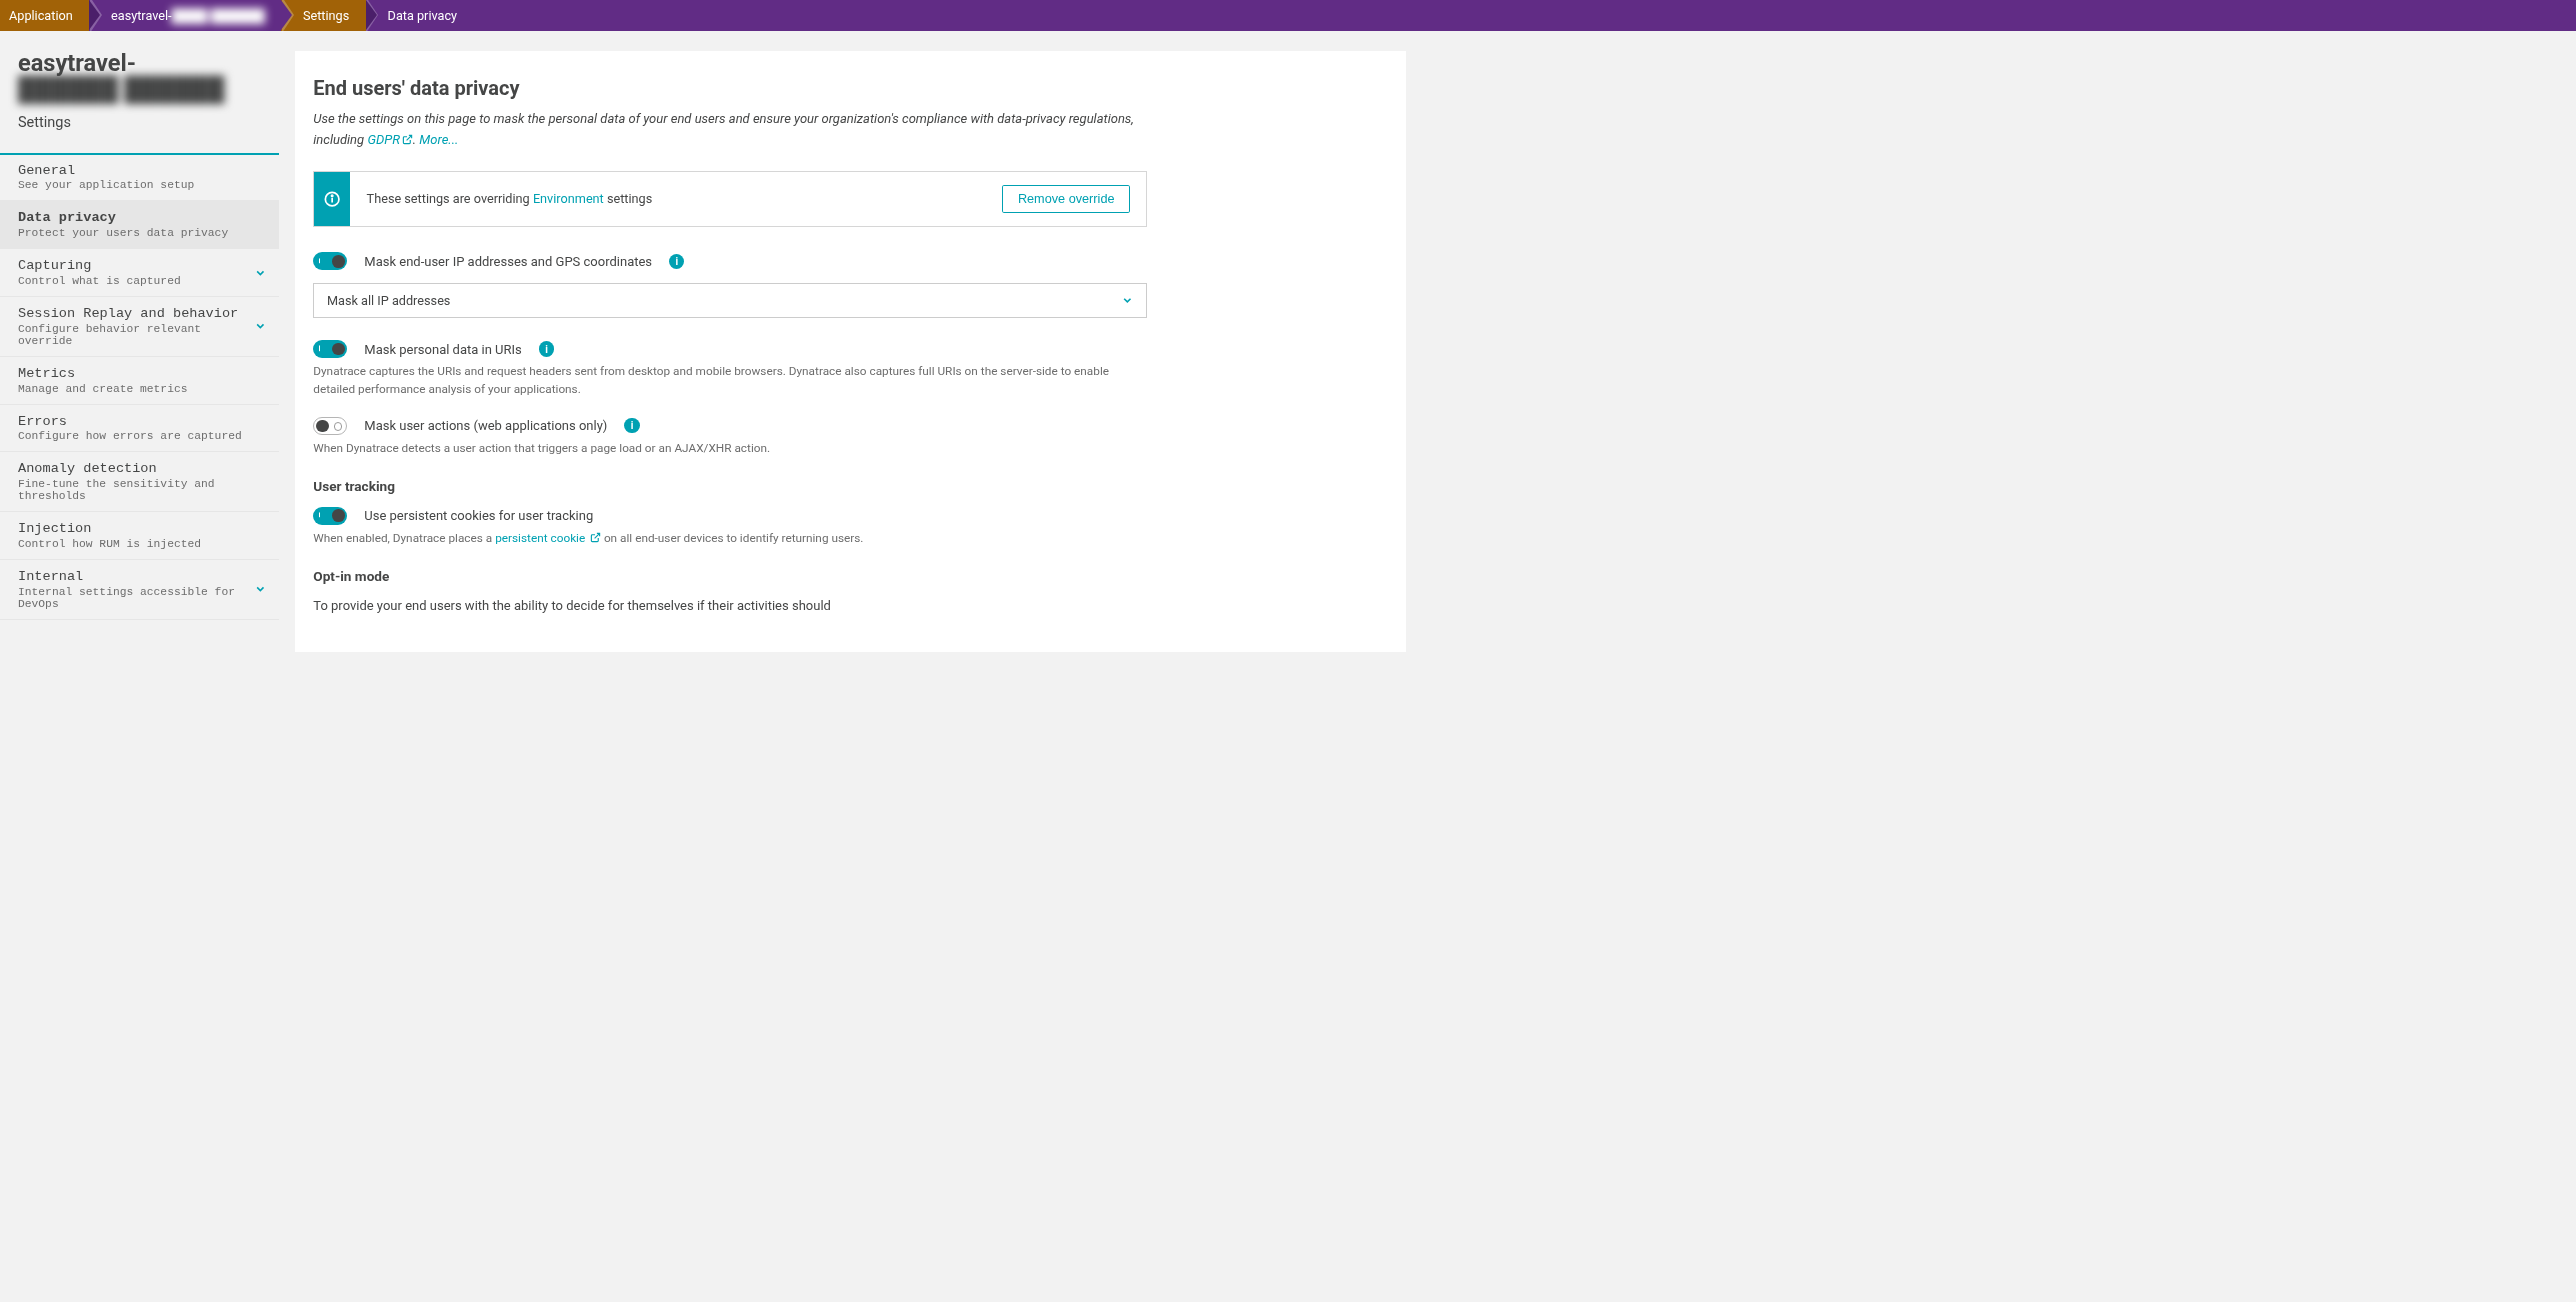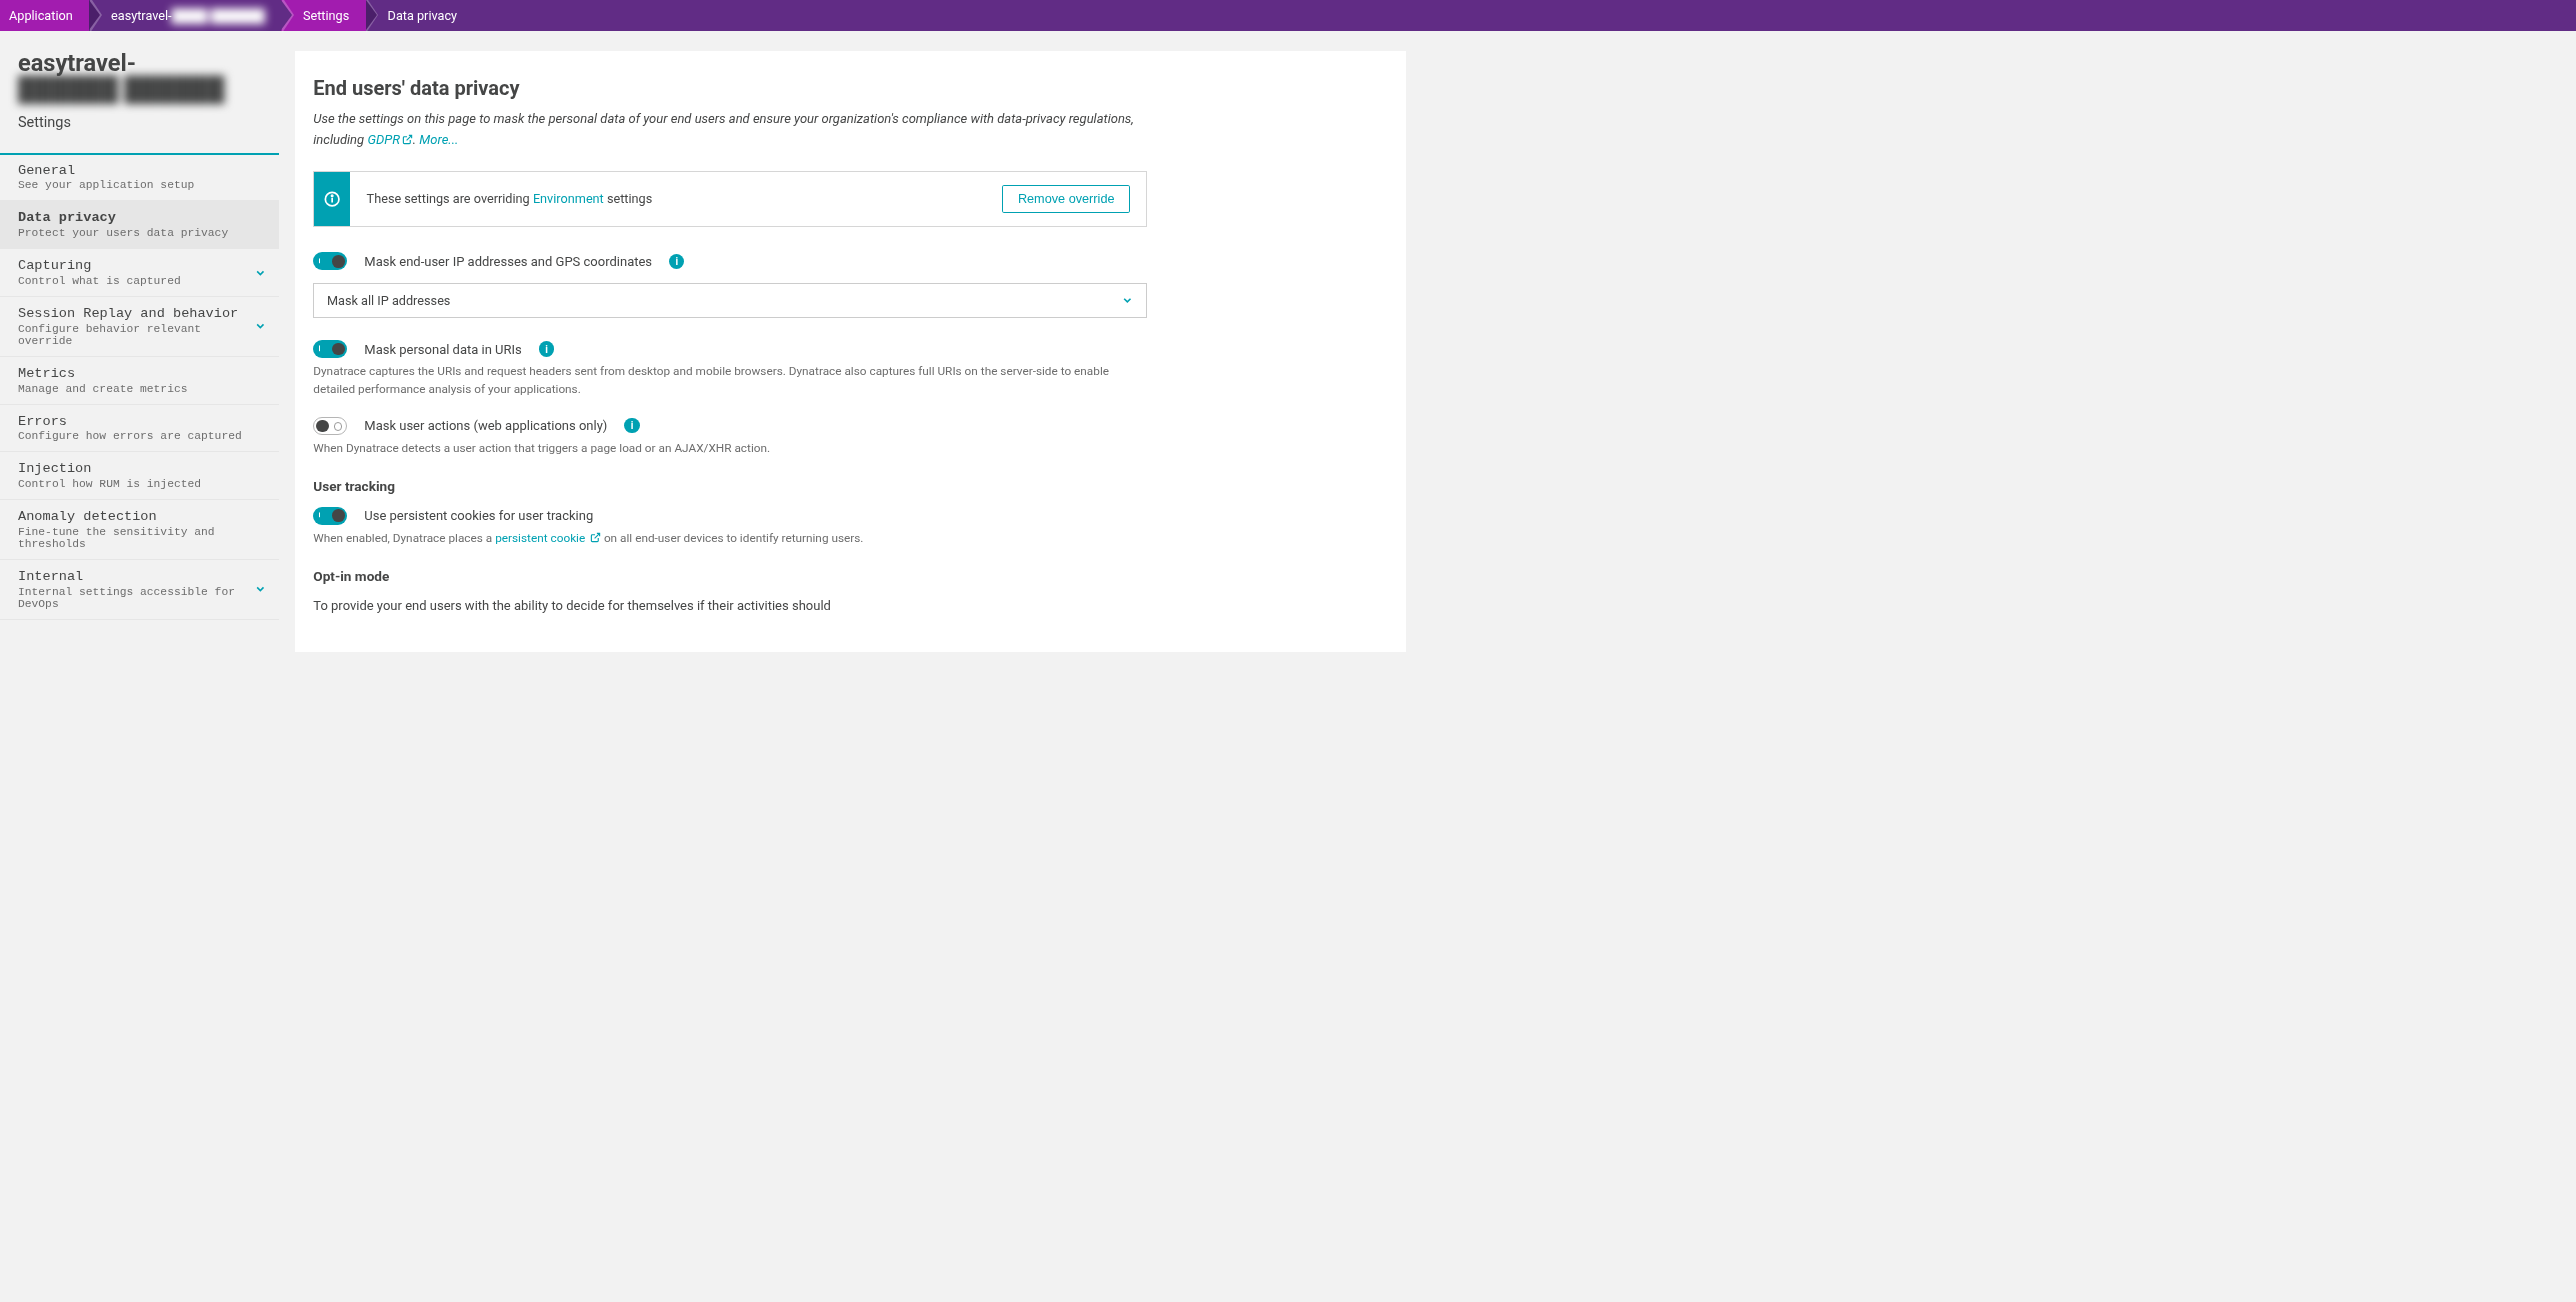--- a/index.html
+++ b/index.html
@@ -3,21 +3,21 @@
 <meta charset="utf-8">
 <style>
   * { box-sizing: border-box; margin: 0; padding: 0; }
   html, body { width: 100%; height: 100%; font-family: -apple-system, BlinkMacSystemFont, "Segoe UI", Roboto, "Helvetica Neue", Arial, sans-serif; background: #f2f2f2; color: #454646; }
   a { color: #00a1b2; text-decoration: none; }
 
   
   .breadcrumb { background: #612c85; height: 31px; display: flex; align-items: stretch; color: #fff; font-size: 12.7px; }
   .crumb { position: relative; display: flex; align-items: center; padding: 0 16.3px 0 22px; background: #612c85; }
   .crumb.first { padding-left: 9px; }
-  .crumb.dark { background: #a21caf; }
+  .crumb.dark { background: #a16207; }
   .crumb .crumb-arrow { position: absolute; right: -11px; top: 0; width: 0; height: 0; border-top: 15.4px solid transparent; border-bottom: 15.4px solid transparent; z-index: 2; }
   .crumb.dark .crumb-arrow { border-left: 11px solid #4b1f6a; }
   .crumb.light .crumb-arrow { border-left: 11px solid #612c85; }
   .crumb .crumb-arrow-bg { position: absolute; right: -12.7px; top: -2.7px; width: 0; height: 0; border-top: 18px solid transparent; border-bottom: 18px solid transparent; border-left: 12.7px solid #fff; z-index: 1; opacity: .25; }
 
   
   .page { display: flex; }
   .sidebar { width: 279px; flex: 0 0 279px; background: #f2f2f2; }
   .app-header { padding: 20px 18px 9px 18px; }
   .app-title { font-size: 23.6px; font-weight: 700; color: #454646; line-height: 1.1; }
@@ -134,26 +134,26 @@
     </div>
     <div class="nav-item">
       <div class="nav-title">Metrics</div>
       <div class="nav-sub">Manage and create metrics</div>
     </div>
     <div class="nav-item">
       <div class="nav-title">Errors</div>
       <div class="nav-sub">Configure how errors are captured</div>
     </div>
     <div class="nav-item">
+      <div class="nav-title">Anomaly detection</div>
+      <div class="nav-sub">Fine-tune the sensitivity and thresholds</div>
+    </div>
+    <div class="nav-item">
       <div class="nav-title">Injection</div>
       <div class="nav-sub">Control how RUM is injected</div>
-    </div>
-    <div class="nav-item">
-      <div class="nav-title">Anomaly detection</div>
-      <div class="nav-sub">Fine-tune the sensitivity and thresholds</div>
     </div>
     <div class="nav-item">
       <div class="nav-title">Internal</div>
       <div class="nav-sub">Internal settings accessible for DevOps</div>
       <span class="chev">
           <svg class="icon" width="12.7" height="12.7" viewBox="0 0 24 24" fill="none" stroke="currentColor" stroke-width="3">
             <polyline points="6 9 12 15 18 9"></polyline>
           </svg>
         </span>
     </div>

